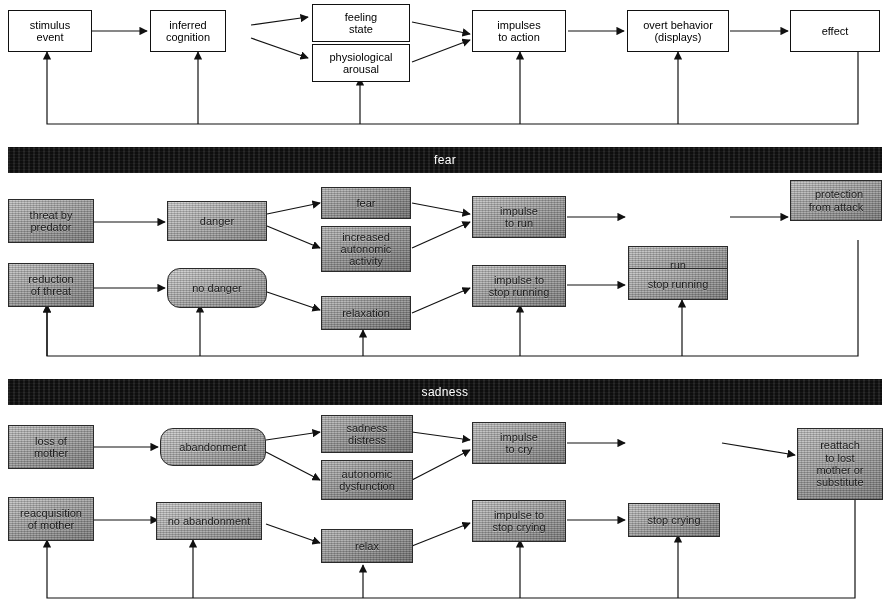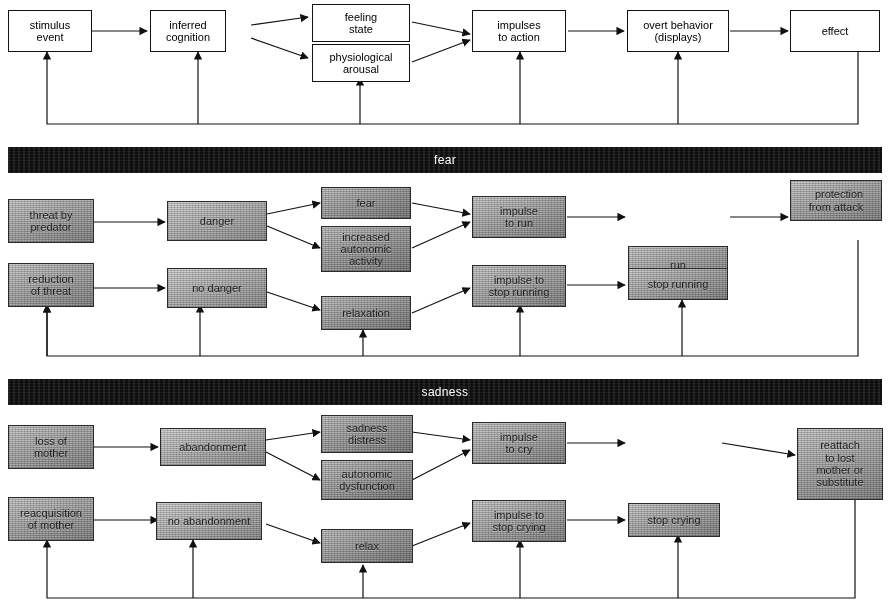--- a/index.html
+++ b/index.html
@@ -153,21 +153,21 @@
   </div>
 
   <div class="node grey" style="left:8px;top:199px;width:86px;height:44px;">threat by
 predator</div>
 
   <div class="node grey" style="left:8px;top:263px;width:86px;height:44px;">reduction
 of threat</div>
 
   <div class="node grey light" style="left:167px;top:201px;width:100px;height:40px;">danger</div>
 
-  <div class="node grey light" style="left:167px;top:268px;width:100px;height:40px;">no danger</div>
+  <div class="node grey light" style="left:167px;top:268px;width:100px;height:40px;border-radius:13px;">no danger</div>
 
   <div class="node grey dark" style="left:321px;top:187px;width:90px;height:32px;">fear</div>
 
   <div class="node grey dark" style="left:321px;top:226px;width:90px;height:46px;">increased
 autonomic
 activity</div>
 
   <div class="node grey dark" style="left:321px;top:296px;width:90px;height:34px;">relaxation</div>
 
   <div class="node grey" style="left:472px;top:196px;width:94px;height:42px;">impulse
@@ -186,21 +186,21 @@
   <div class="band" style="left:8px;top:379px;width:874px;height:26px;">
     <span class="band-label">sadness</span>
   </div>
 
   <div class="node grey" style="left:8px;top:425px;width:86px;height:44px;">loss of
 mother</div>
 
   <div class="node grey" style="left:8px;top:497px;width:86px;height:44px;">reacquisition
 of mother</div>
 
-  <div class="node grey light" style="left:160px;top:428px;width:106px;height:38px;">abandonment</div>
+  <div class="node grey light" style="left:160px;top:428px;width:106px;height:38px;border-radius:13px;">abandonment</div>
 
   <div class="node grey light" style="left:156px;top:502px;width:106px;height:38px;">no abandonment</div>
 
   <div class="node grey dark" style="left:321px;top:415px;width:92px;height:38px;">sadness
 distress</div>
 
   <div class="node grey dark" style="left:321px;top:460px;width:92px;height:40px;">autonomic
 dysfunction</div>
 
   <div class="node grey dark" style="left:321px;top:529px;width:92px;height:34px;">relax</div>

